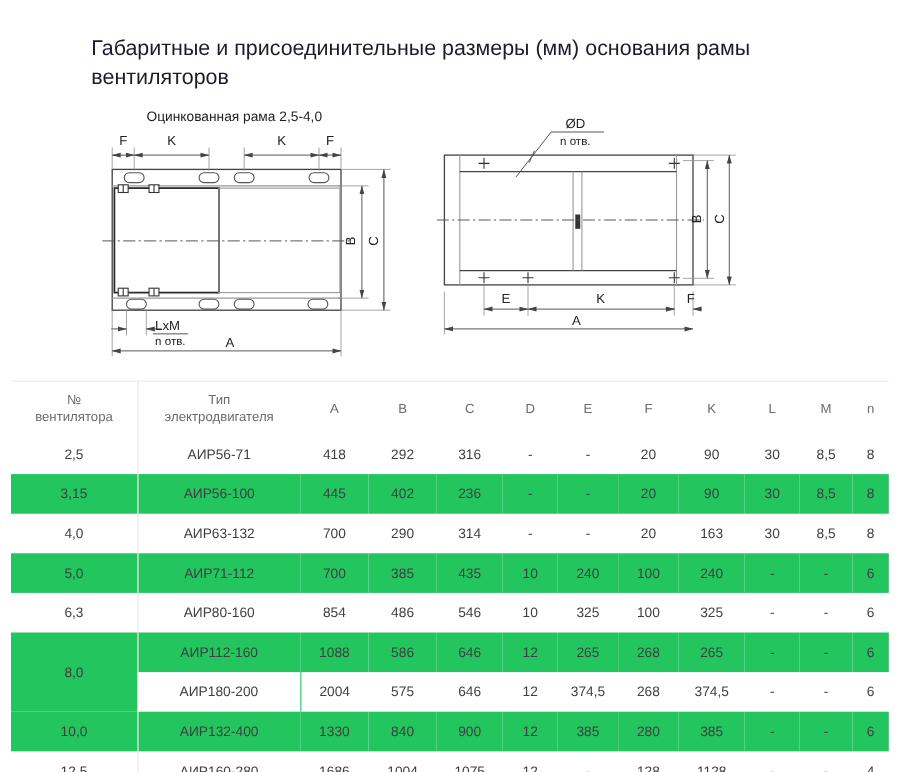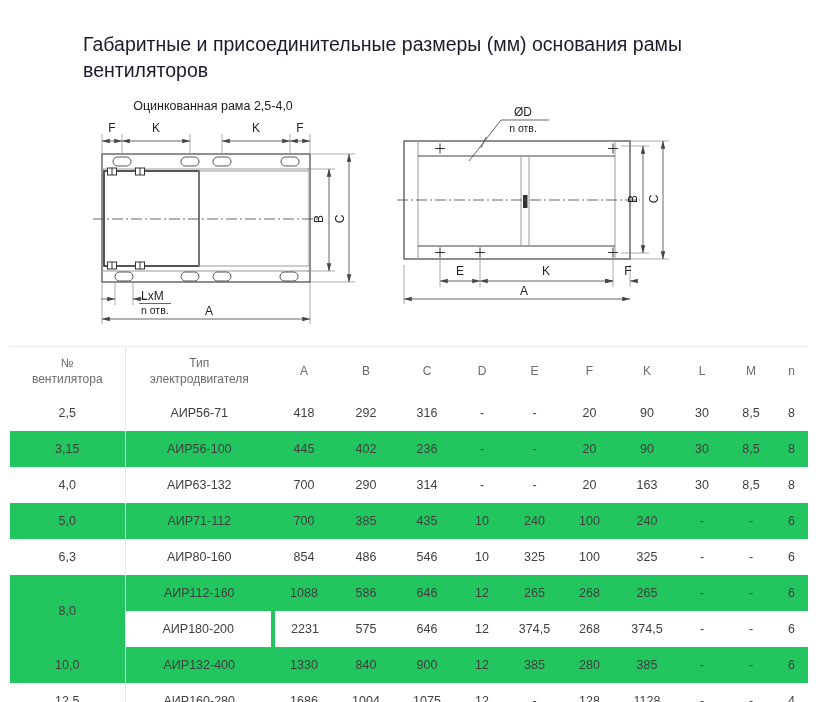--- a/index.html
+++ b/index.html
@@ -33,21 +33,21 @@
   }
   table.specs th{
     font-size:12px;font-weight:400;color:#6b6b6b;height:46px;
     vertical-align:middle;text-align:center;line-height:1.35;
   }
   table.specs td{
     font-size:12.5px;color:#3f3f3f;height:34px;text-align:center;vertical-align:middle;
   }
   tr.stripe td{background:#22c55e;}
   .col-no{border-right:1px solid #e8e8e8;}
-  .cell-split{border-right:4px solid #22c55e;}
+  .cell-split{border-right:1px solid #22c55e;}
   td.merged{background:#f7f7f7;}
 </style>
 </head>
 <body>
 
 <div class="page">
 
   <div class="page-title">Габаритные и присоединительные размеры (мм) основания рамы вентиляторов</div>
 
   <div class="diagrams">
@@ -332,21 +332,21 @@
         <td>12</td>
         <td>265</td>
         <td>268</td>
         <td>265</td>
         <td>-</td>
         <td>-</td>
         <td>6</td>
       </tr>
       <tr>
         <td class="cell-split">АИР180-200</td>
-        <td>2231</td>
+        <td>2004</td>
         <td>575</td>
         <td>646</td>
         <td>12</td>
         <td>374,5</td>
         <td>268</td>
         <td>374,5</td>
         <td>-</td>
         <td>-</td>
         <td>6</td>
       </tr>

